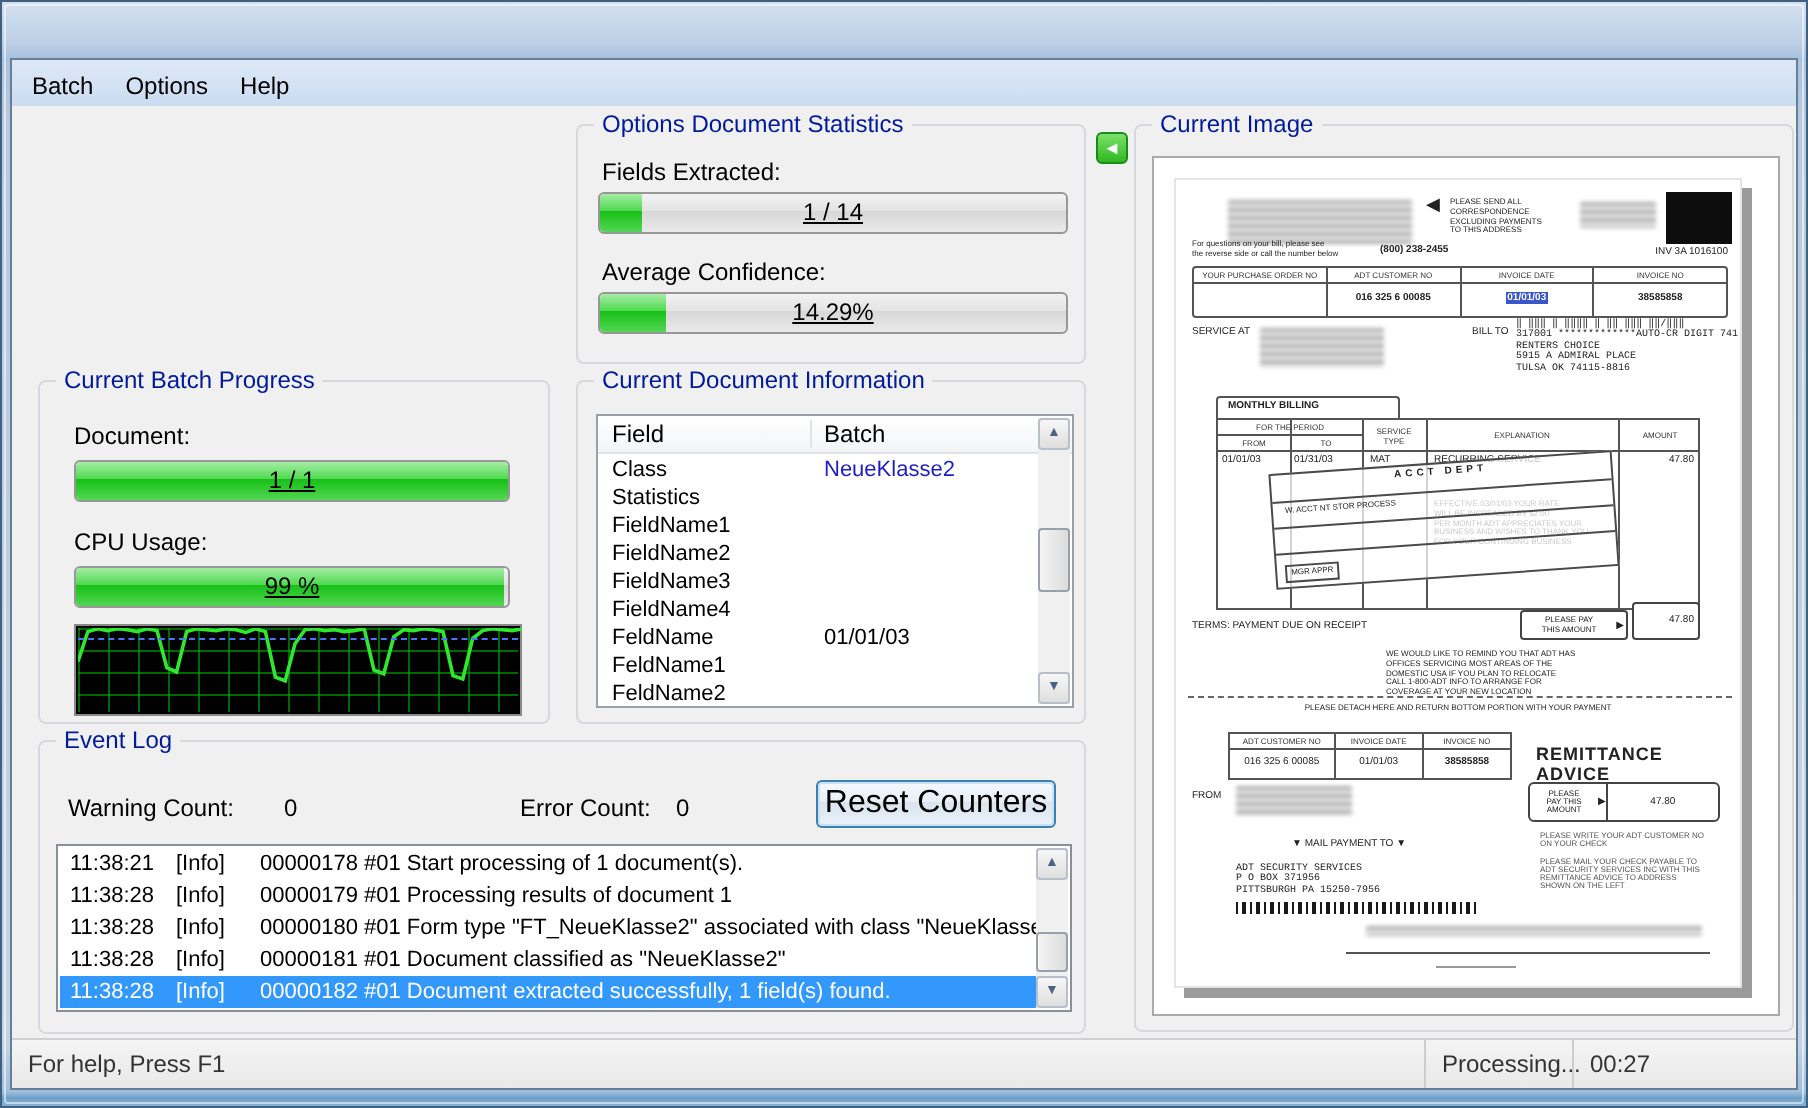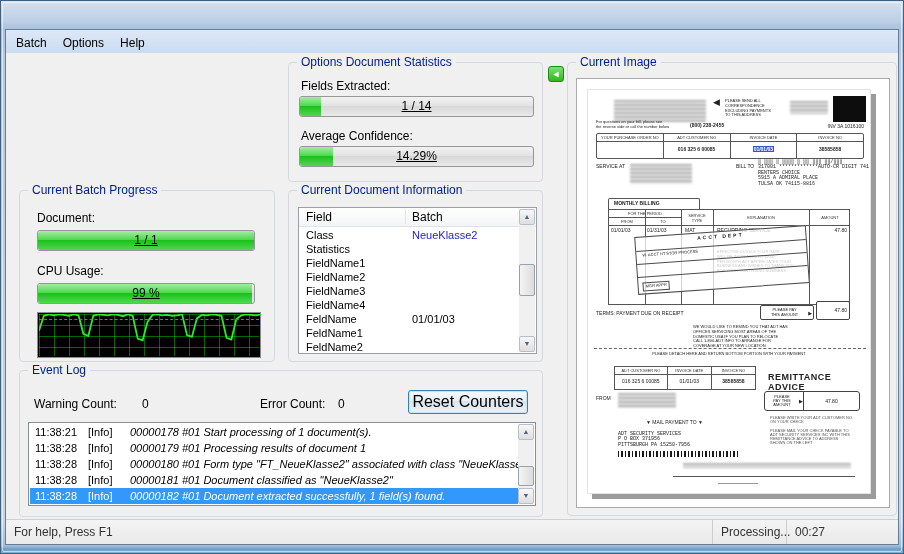--- a/index.html
+++ b/index.html
@@ -79,21 +79,21 @@
     background:linear-gradient(90deg,#f4f4f4,#dcdcdc); }
 
   
   .btn { position:absolute; border:1px solid #3c7fb1; border-radius:3px; font-size:16px; text-align:center;
     background:linear-gradient(#f3f9ff,#e7eef6 45%,#d9e4ef 46%,#eaf2fa); box-shadow:inset 0 0 0 1px #c9e2f5; cursor:default; }
   .loglist { position:absolute; background:#fff; border:1px solid #898f98; overflow:hidden; }
   .log-rows { position:absolute; left:1px; right:17px; top:1px; bottom:1px; }
   .log-row { height:16px; display:flex; font-size:11px; line-height:16px; white-space:nowrap; color:#000; }
   .log-row .t { width:58px; flex:none; padding-left:5px; }
   .log-row .lv { width:42px; flex:none; }
-  .log-row .m { flex:1;font-style:italic; }
+  .log-row .m { flex:1; }
   .log-row.selected { background:#3398fb; color:#fff; }
 
   
   .collapse-btn { position:absolute; width:16px; height:16px; border:1px solid #1d8a18; border-radius:3px;
     background:linear-gradient(#7ce26a,#2fb722); color:#fff; font-size:9px; line-height:14px; text-align:center; font-weight:bold; cursor:default; }
 
   
   .img-panel { position:absolute; background:#fff; border:1px solid #aaa; }
   .doc { position:absolute; left:10px; top:10px; width:284px; height:405px; background:#fff; border:1px solid #e4e4e4;
     box-shadow:5px 5px 0 #9b9b9b; font-family:"Liberation Sans", sans-serif; color:#222; overflow:hidden; }

